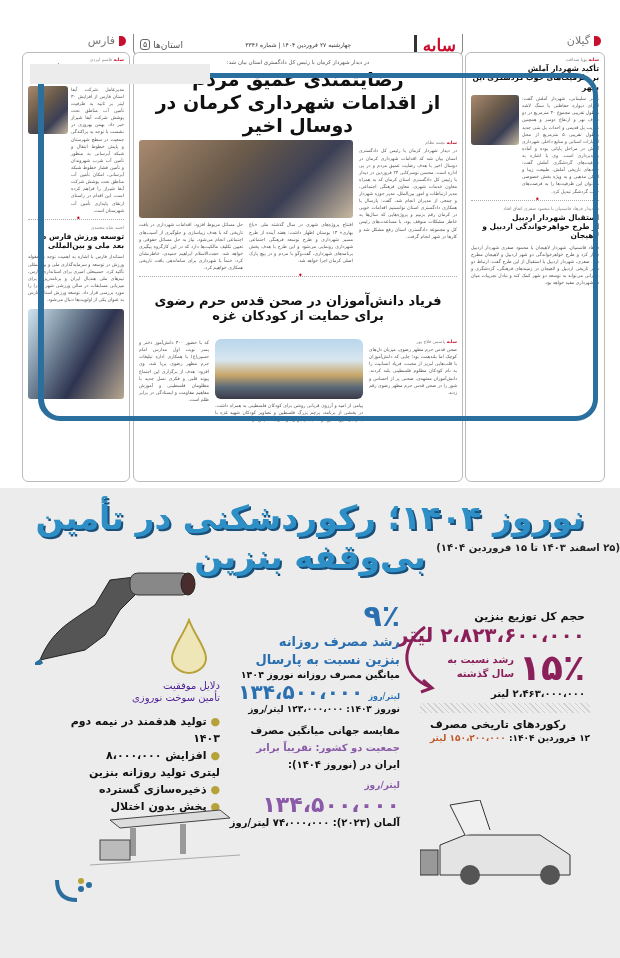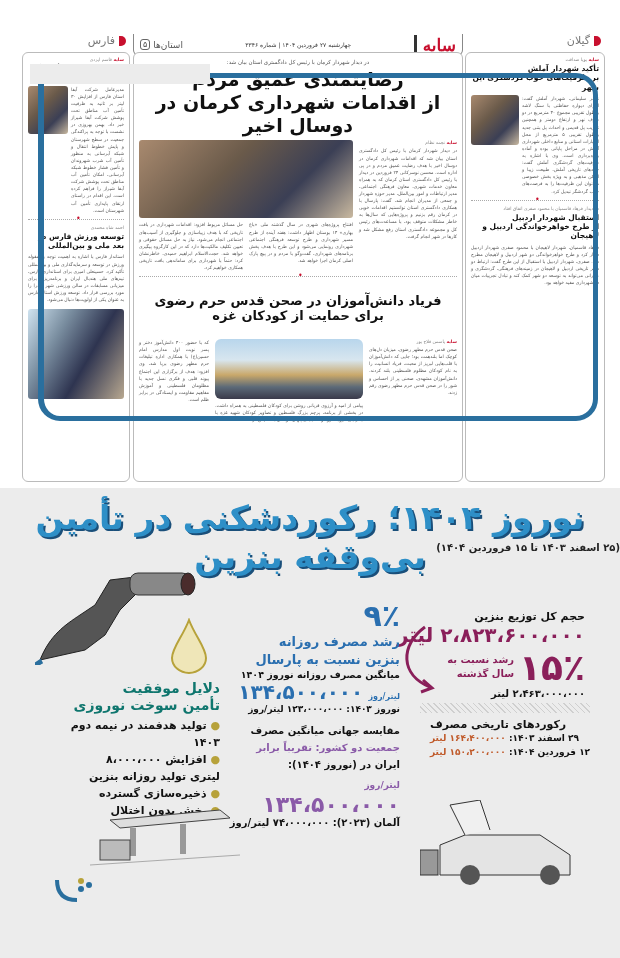--- a/index.html
+++ b/index.html
@@ -62,22 +62,22 @@
 
   .b-daily { position: absolute; top: 598px; left: 225px; width: 175px; text-align: right; }
   .b-daily .pct { font-size: 30px; font-weight: 900; color: #2a6fb0; display:inline-block; vertical-align: middle; }
   .b-daily .pct-lbl { font-size: 13px; font-weight: bold; color: #2a6fb0; display:inline-block; line-height: 1.4; vertical-align: middle; }
   .b-daily .lbl { font-size: 9.5px; font-weight: bold; color: #111; }
   .b-daily .big { font-size: 20px; font-weight: 900; color: #2a6fb0; }
   .b-daily .unit { font-size: 8px; font-weight: bold; color: #2a6fb0; }
   .b-daily .prev { font-size: 9px; font-weight: bold; color: #111; }
 
   .b-reasons { position: absolute; top: 680px; left: 70px; width: 150px; text-align: right; }
-  .b-reasons .t1 { font-size: 14px; font-weight: bold; color: #0f766e; line-height: 1.2; }
-  .b-reasons ul { list-style: none; margin-top: 3px; }
+  .b-reasons .t1 { font-size: 10px; font-weight: normal; color: #4c1d95; line-height: 1.2; }
+  .b-reasons ul { list-style: none; margin-top: 9px; }
   .b-reasons li { font-size: 11px; font-weight: bold; color: #111; line-height: 1.55; }
   .b-reasons li .dot { color: #b7a23a; }
 
   .b-records { position: absolute; top: 718px; left: 430px; width: 180px; text-align: left; }
   .b-records .lbl { font-size: 11px; font-weight: bold; color: #111; }
   .b-records .row { font-size: 9px; font-weight: bold; color: #111; line-height: 1.6; }
   .b-records .val { color: #c05a2a; }
   .hatch { position: absolute; top: 703px; left: 420px; width: 170px; height: 10px; background: repeating-linear-gradient(45deg, #cfcfcf 0 1px, transparent 1px 4px); }
 
   .b-compare { position: absolute; top: 722px; left: 225px; width: 175px; text-align: right; }
@@ -239,21 +239,20 @@
     <li><span class="dot">●</span> <span>افزایش ۸،۰۰۰،۰۰۰</span></li>
     <li><span>لیتری تولید روزانه بنزین</span></li>
     <li><span class="dot">●</span> <span>ذخیره‌سازی گسترده</span></li>
     <li><span class="dot">●</span> <span>پخش بدون اختلال</span></li>
   </ul>
 </div>
 
 <div class="hatch"></div>
 <div class="b-records">
   <div class="lbl">رکوردهای تاریخی مصرف</div>
-  <div class="row"><span>۲۹ اسفند ۱۴۰۳:</span> <span class="val">۱۶۴،۴۰۰،۰۰۰ لیتر</span></div>
   <div class="row"><span>۱۲ فروردین ۱۴۰۴:</span> <span class="val">۱۵۰،۲۰۰،۰۰۰ لیتر</span></div>
 </div>
 
 <div class="b-compare">
   <div class="lbl">
       <div>مقایسه جهانی میانگین مصرف</div>
     </div>
   <div class="purple">جمعیت دو کشور: تقریباً برابر</div>
   <div class="lbl">ایران در (نوروز ۱۴۰۴):</div>
   <div><span class="unit">لیتر/روز</span> <span class="big">۱۳۴،۵۰۰،۰۰۰</span></div>

